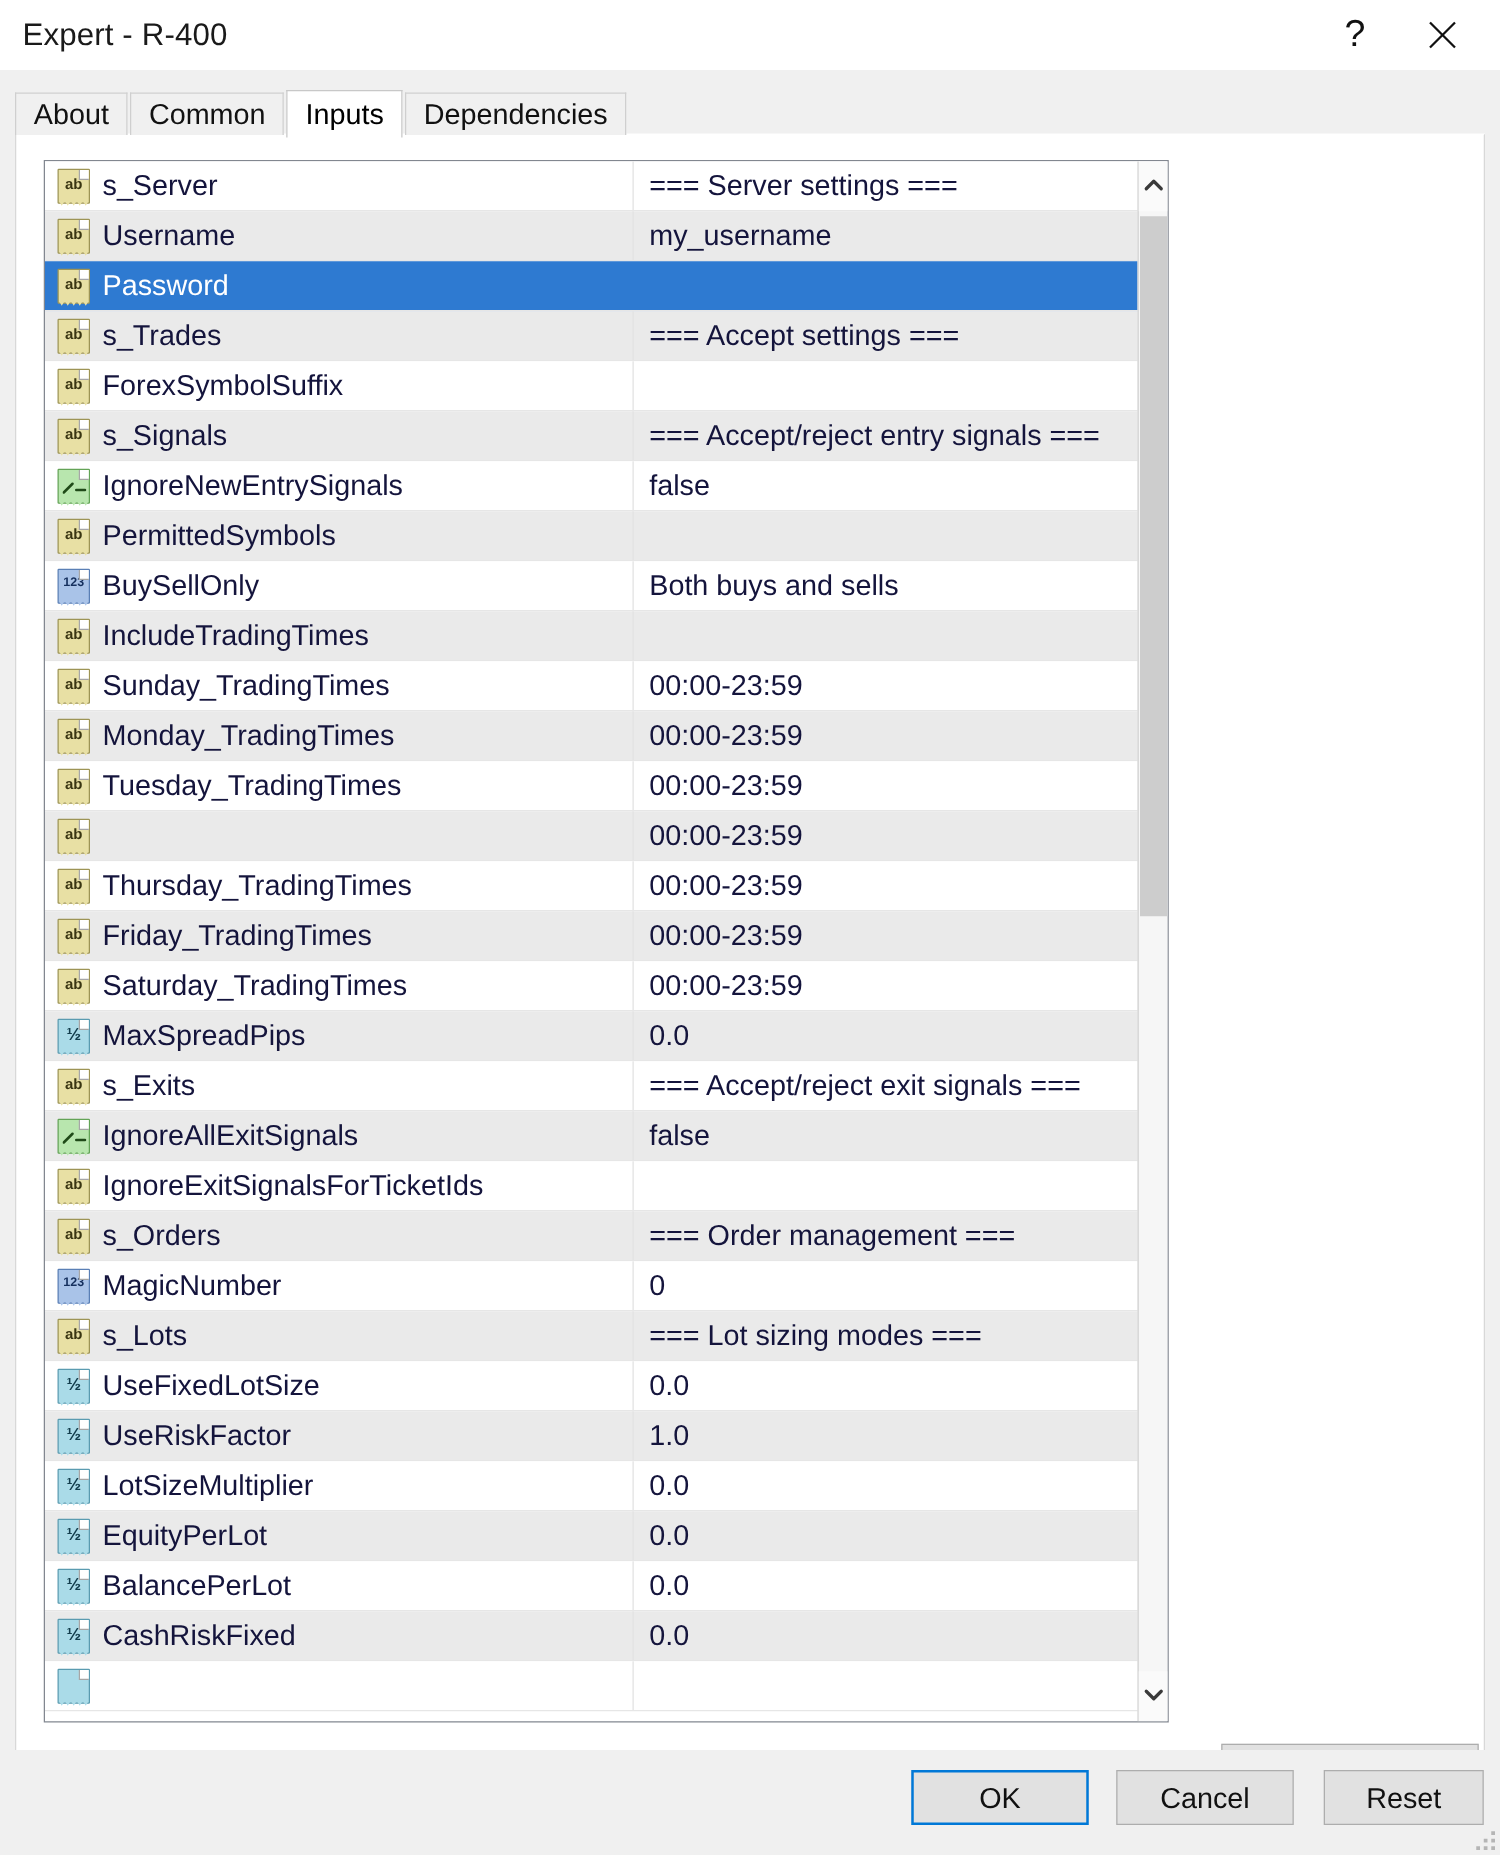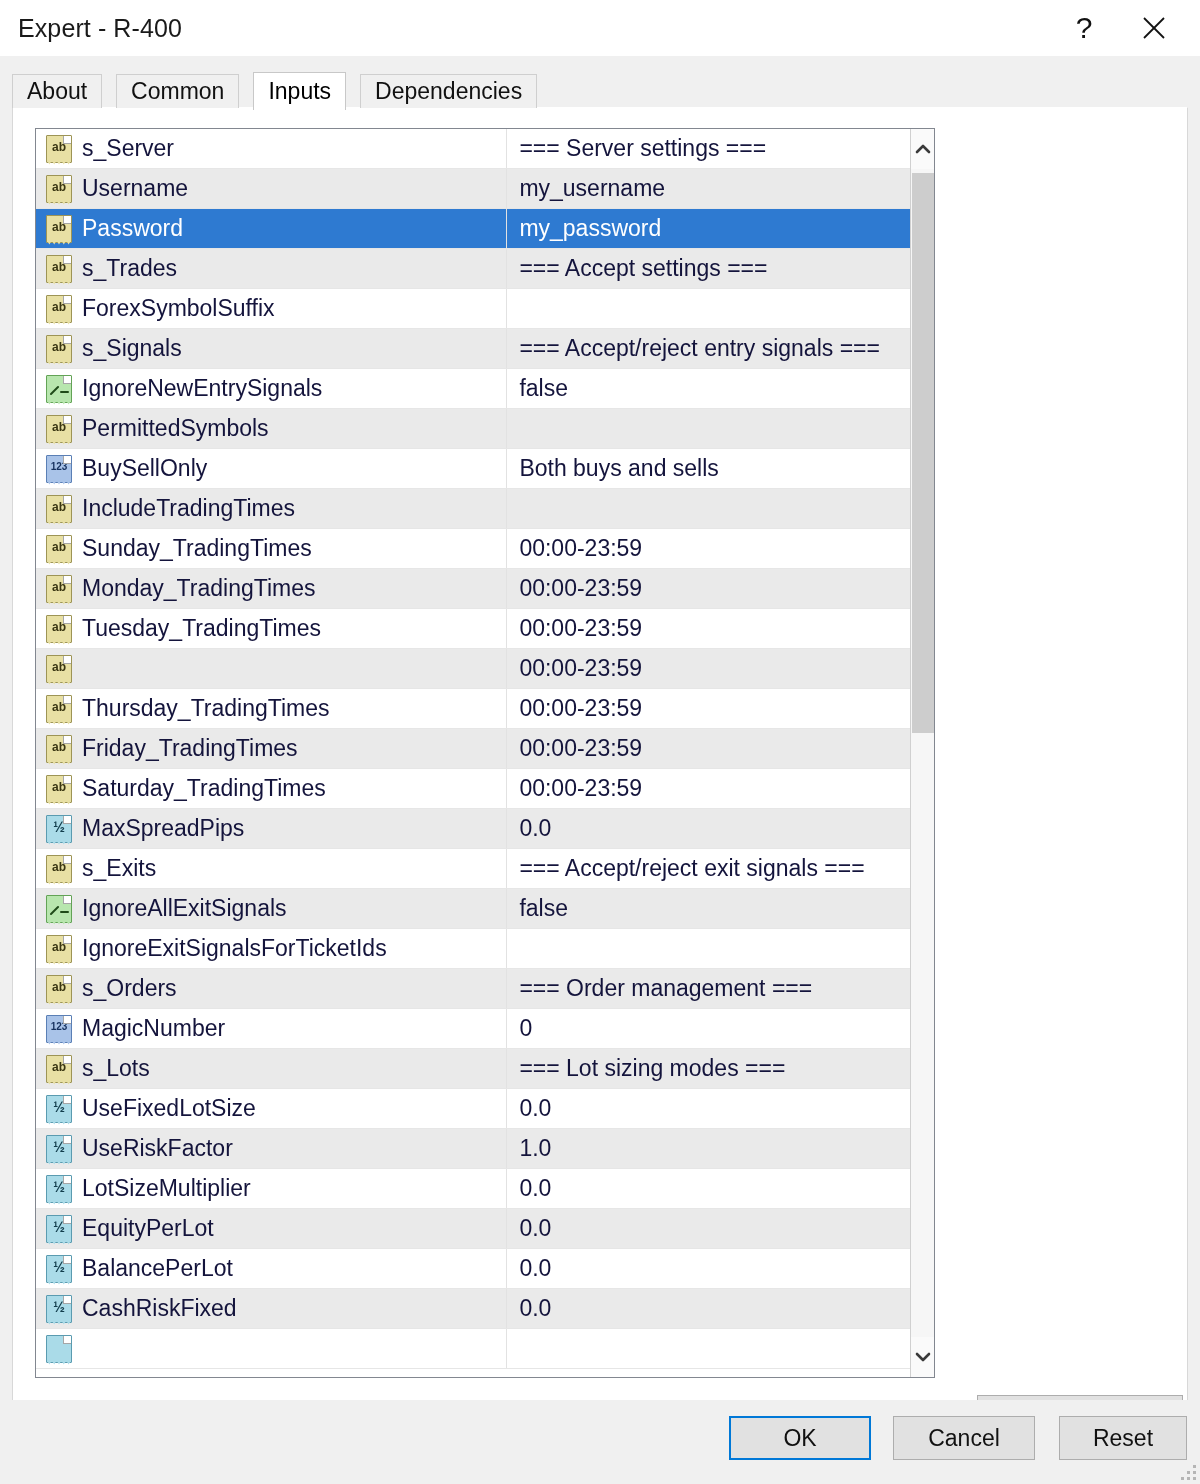--- a/index.html
+++ b/index.html
@@ -44,21 +44,21 @@
 
   
   #client {
     position: absolute; left: 0; top: 56px;
     width: 1200px; height: 1428px;
     background: #f0f0f0;
   }
   #tabstrip {
     position: absolute; left: 12px; top: 16px;
     height: 36px;
-    display: flex; align-items: flex-end; gap: 12px;
+    display: flex; align-items: flex-end;
   }
   .tab {
     height: 34px;
     padding: 0 14px;
     display: flex; align-items: center;
     font-size: 23px;
     color: #111;
     background: #f0f0f0;
     border: 1px solid #cfcfcf;
     border-bottom: none;
@@ -308,23 +308,20 @@
                   <span class="val-text">my_username</span>
                 </div>
               </div>
               <div class="grid-row selected">
                 <div class="cell col-var">
                   <span class="type-icon t-string">
                     <span class="tag">ab</span>
                     <span class="fold"></span>
                   </span>
                   <span class="var-name">Password</span>
-                </div>
-                <div class="cell col-val">
-                  <span class="val-text">my_password</span>
                 </div>
               </div>
               <div class="grid-row alt">
                 <div class="cell col-var">
                   <span class="type-icon t-string">
                     <span class="tag">ab</span>
                     <span class="fold"></span>
                   </span>
                   <span class="var-name">s_Trades</span>
                 </div>

